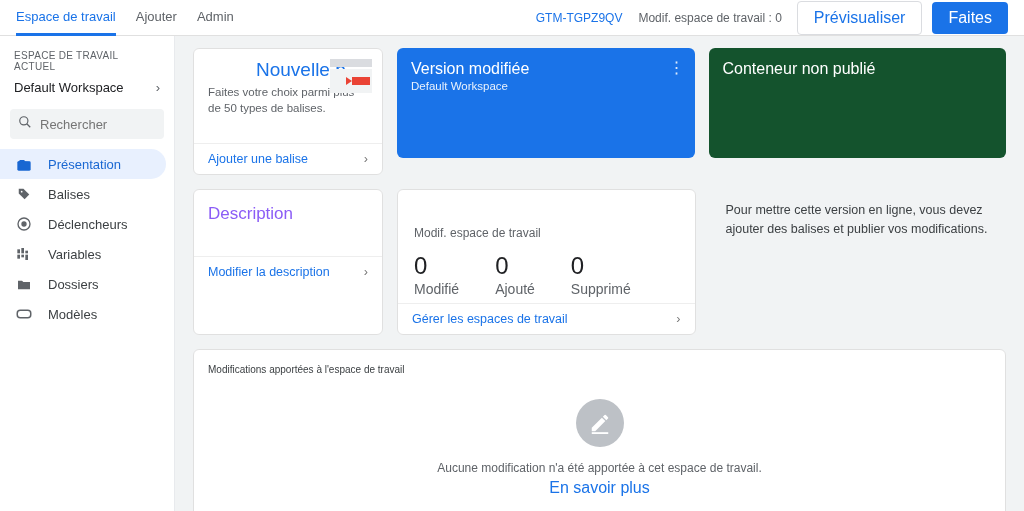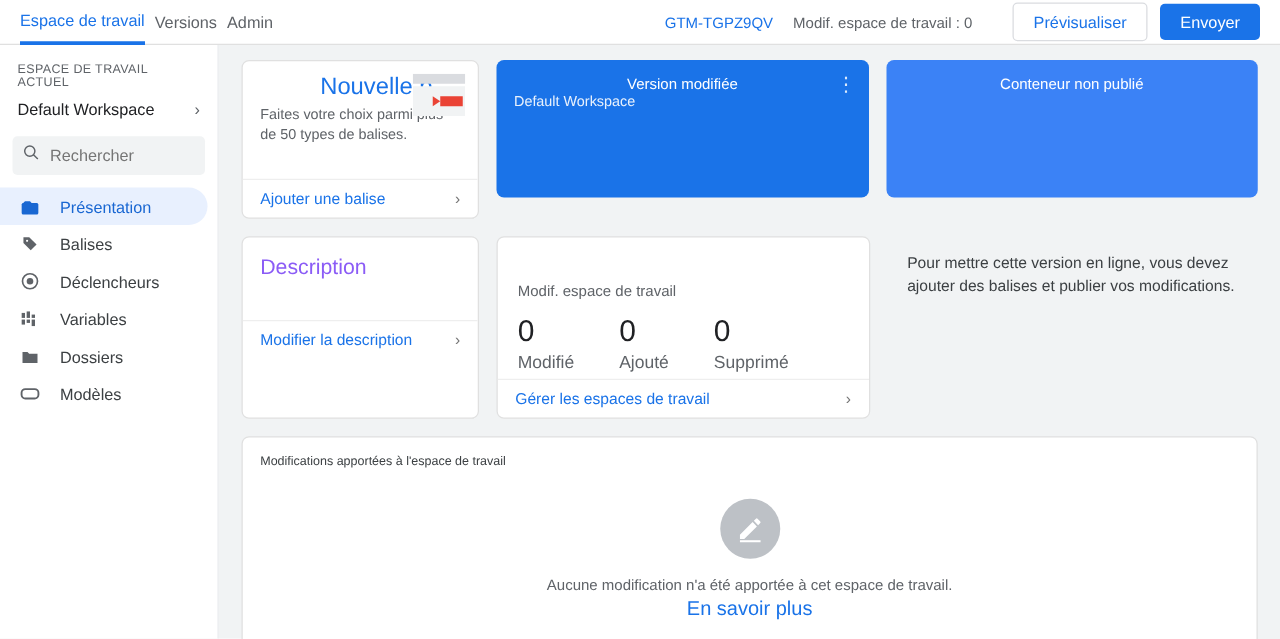--- a/index.html
+++ b/index.html
@@ -1,26 +1,26 @@
 <!DOCTYPE html>
 <html><head>
 <meta charset="utf-8">
 <style>
   * { box-sizing: border-box; margin: 0; padding: 0; font-family: "Helvetica Neue", Arial, sans-serif; }
   body { background: #fff; width: 1024px; height: 511px; overflow: hidden; color: #202124; }
 
   
   .topbar { height: 36px; display: flex; align-items: center; padding: 0 16px; border-bottom: 1px solid #e0e0e0; }
-  .topbar .tabs { display: flex; gap: 8px; font-size: 13px; color: #5f6368; align-items: center; }
+  .topbar .tabs { display: flex; gap: 20px; font-size: 13px; color: #5f6368; }
   .topbar .tab { padding: 9px 0; cursor: pointer; }
   .topbar .tab.active { color: #1a73e8; font-weight: 500; border-bottom: 3px solid #1a73e8; margin-bottom: -1px; }
   .topbar .spacer { flex: 1; }
   .topbar .container-id { color: #1a73e8; font-size: 12px; font-weight: 500; margin-right: 16px; cursor: pointer; }
-  .topbar .changes-count { color: #5f6368; font-size: 12px; margin-right: 32px; }
-  .btn { border-radius: 4px; padding: 7px 16px; font-size: 13px; font-weight: 500; cursor: pointer; border: none; }
+  .topbar .changes-count { color: #5f6368; font-size: 12px; margin-right: 15px; }
+  .btn { border-radius: 4px; padding: 7px 16px; font-size: 16px; font-weight: 500; cursor: pointer; border: none; }
   .btn.outline { background: #fff; color: #1a73e8; border: 1px solid #dadce0; margin-right: 10px; }
   .btn.primary { background: #1a73e8; color: #fff; }
 
   .main { display: flex; height: calc(100% - 36px); background: #f1f3f4; }
 
   
   .sidebar { width: 175px; background: #fff; padding-top: 8px; border-right: 1px solid #e8eaed; }
   .workspace-header { padding: 6px 14px 2px; font-size: 10px; letter-spacing: 0.3px; color: #5f6368; text-transform: uppercase; }
   .workspace-select { padding: 6px 14px 10px; display: flex; align-items: center; justify-content: space-between; font-size: 13px; font-weight: 500; cursor: pointer; }
   .ws-chevron { color: #5f6368; }
@@ -32,23 +32,23 @@
   .nav li.active { background: #e8f0fe; color: #1967d2; font-weight: 500; }
   .nav li .nav-icon { width: 20px; height: 16px; margin-right: 14px; display: inline-flex; align-items: center; justify-content: center; color: inherit; }
 
   
   .content { flex: 1; padding: 12px 18px; overflow: auto; }
   .row { display: flex; gap: 14px; margin-bottom: 14px; }
   .card { background: #fff; border: 1px solid #e0e0e0; border-radius: 6px; overflow: hidden; }
   .card-small { width: 190px; }
   .card-wide { flex: 1; }
   .card-blue { background: #1a73e8; color: #fff; border: none; }
-  .card-green { background: #3b82f6; color: #fff; border: none; }
+  .card-green { background: #14532d; color: #fff; border: none; }
   .tile { height: 110px; position: relative; padding: 12px 14px; }
-  .tile h3 { font-size: 12px; font-weight: 400; text-align: center; }
+  .tile h3 { font-size: 16px; font-weight: 400; }
   .tile .sub { font-size: 11.5px; opacity: 0.9; margin-top: 2px; }
   .tile .menu { position: absolute; top: 10px; right: 10px; color: rgba(255,255,255,0.85); cursor: pointer; }
   .card-small .body { padding: 10px 14px 4px; }
   .card-small .body h3 { color: #1a73e8; font-size: 19px; font-weight: 400; white-space: nowrap; overflow: hidden; text-overflow: ellipsis; margin-left: 48px; }
   .card-small .body p { font-size: 11.5px; color: #5f6368; margin-top: 4px; line-height: 1.35; }
   .card-small .thumb { position: absolute; right: 10px; top: 10px; width: 42px; height: 34px; }
   .card-small .body-wrap { position: relative; padding: 0; min-height: 94px; }
   .card-action { border-top: 1px solid #eee; padding: 8px 14px; display: flex; align-items: center; justify-content: space-between; color: #1a73e8; font-size: 12.5px; cursor: pointer; gap: 11px; }
   .card-action .chev { color: #757575; }
 
@@ -68,28 +68,28 @@
   .empty a { color: #1a73e8; font-size: 16px; margin-top: 4px; text-decoration: none; cursor: pointer; }
 
   .history-card { padding: 14px 16px; display: flex; align-items: center; justify-content: space-between; cursor: pointer; }
 </style>
 </head>
 <body>
 
 <div class="topbar">
   <div class="tabs">
     <div class="tab active">Espace de travail</div>
-    <div class="tab">Versions</div>
+    <div class="tab">Ajouter</div>
     <div class="tab">Admin</div>
   </div>
   <div class="spacer"></div>
   <div class="container-id">GTM-TGPZ9QV</div>
   <div class="changes-count">Modif. espace de travail : 0</div>
   <button class="btn outline">Prévisualiser</button>
-  <button class="btn primary">Envoyer</button>
+  <button class="btn primary">Faites</button>
 </div>
 
 <div class="main">
 
   <div class="sidebar">
     <div class="workspace-header">ESPACE DE TRAVAIL ACTUEL</div>
     <div class="workspace-select">
       <span>Default Workspace</span>
       <span class="ws-chevron">›</span>
     </div>

